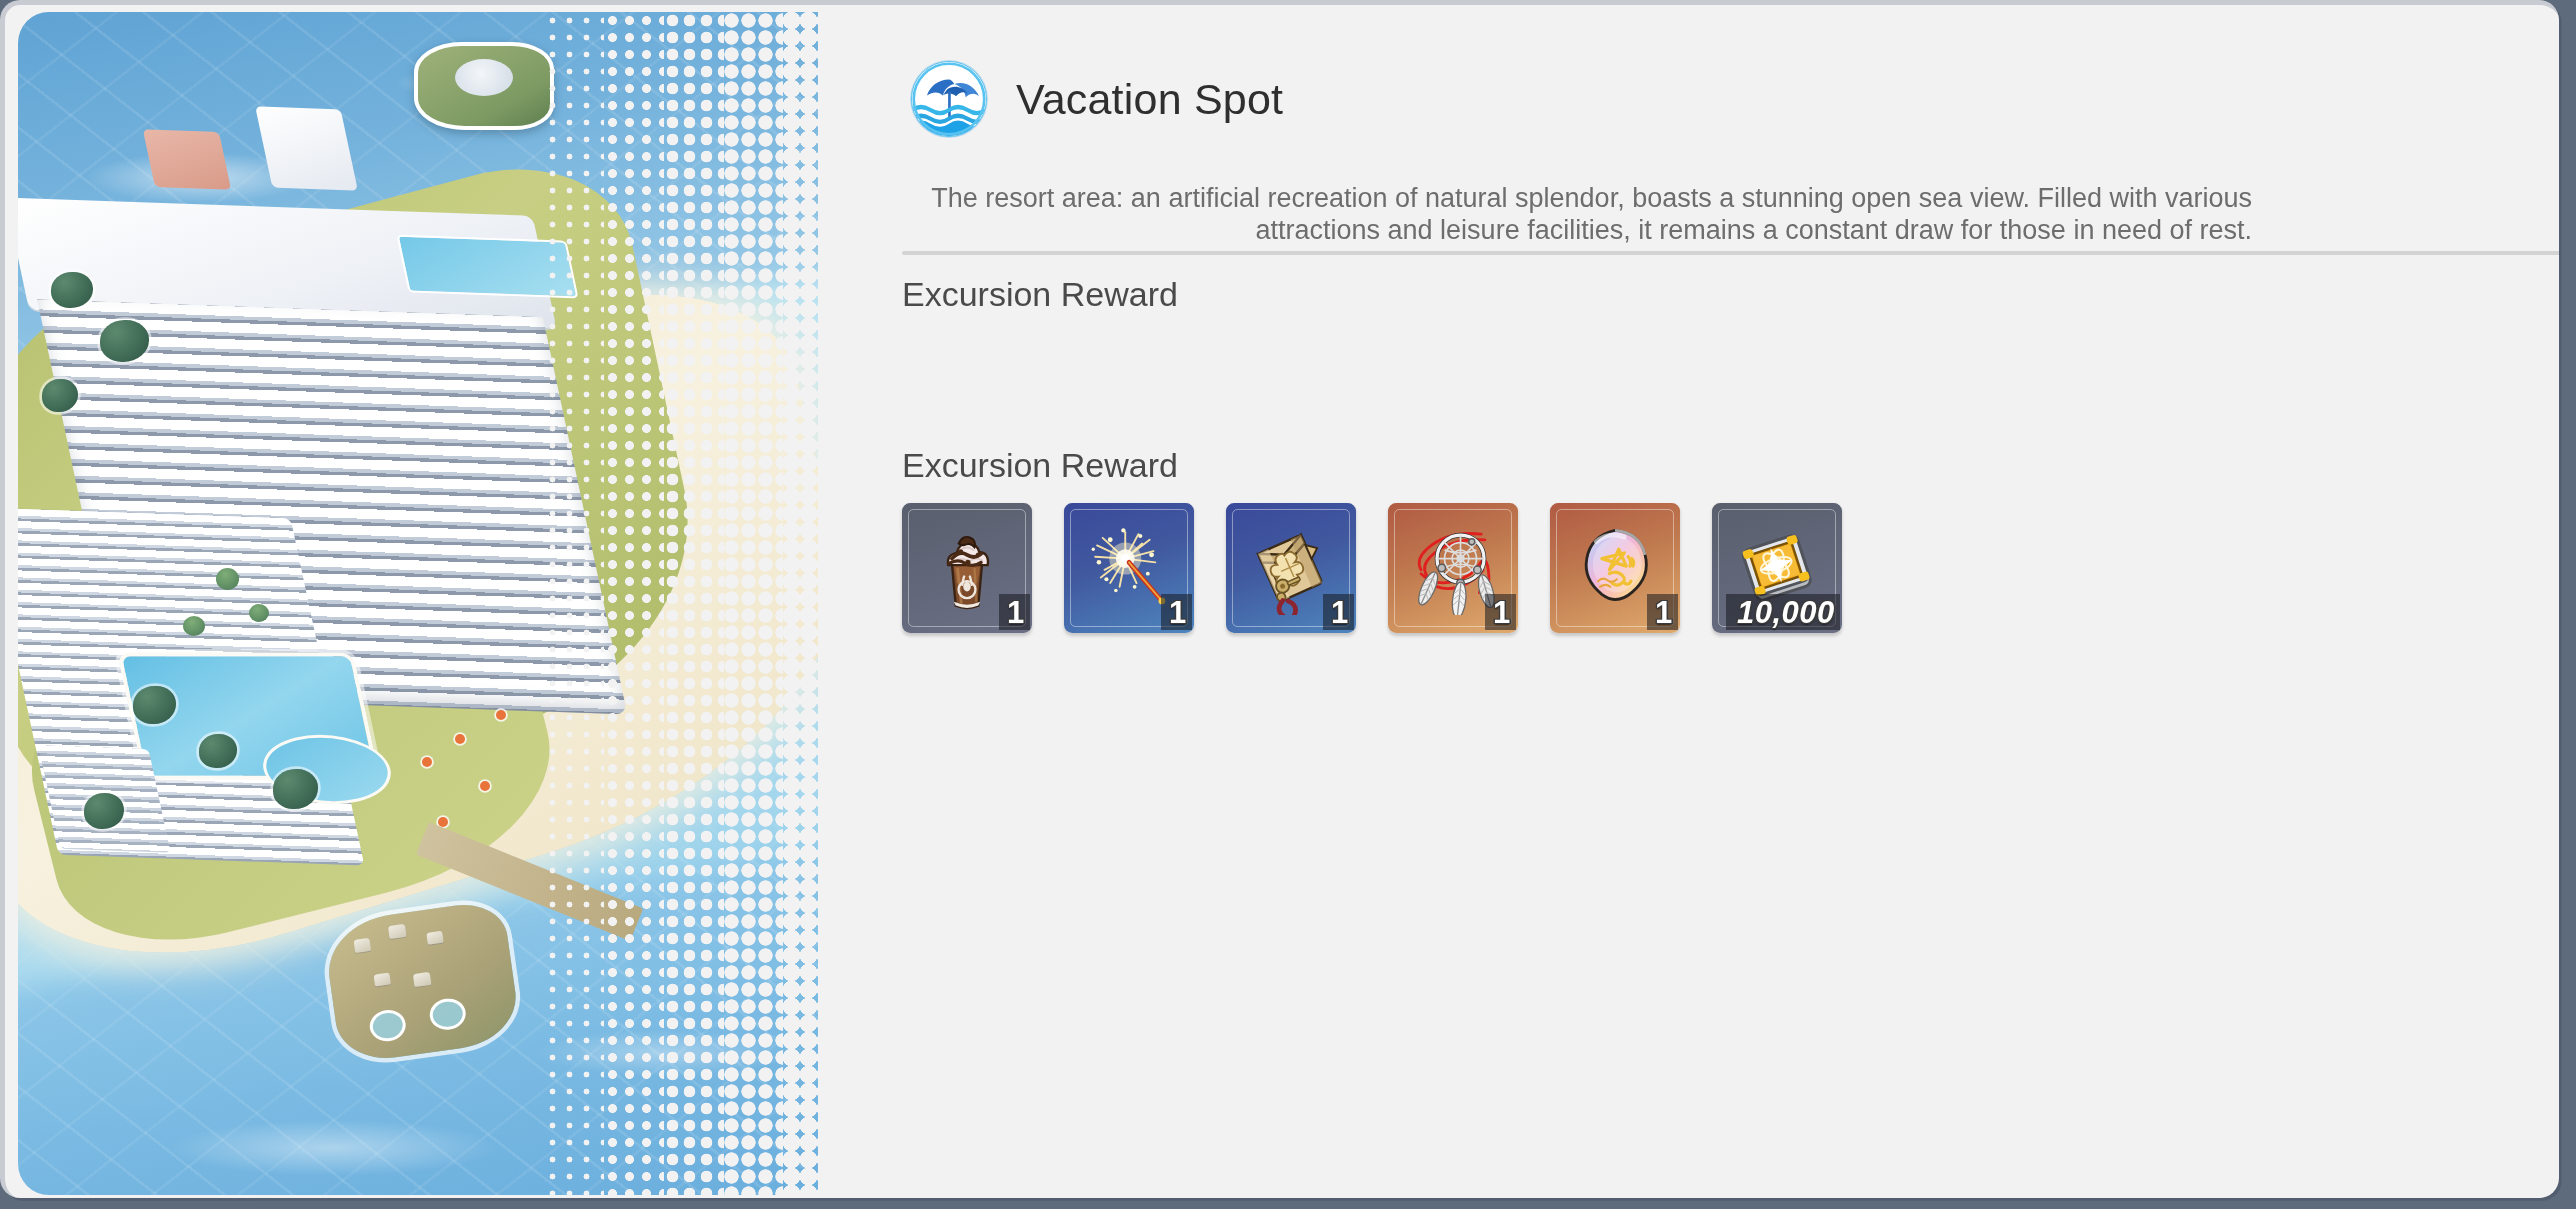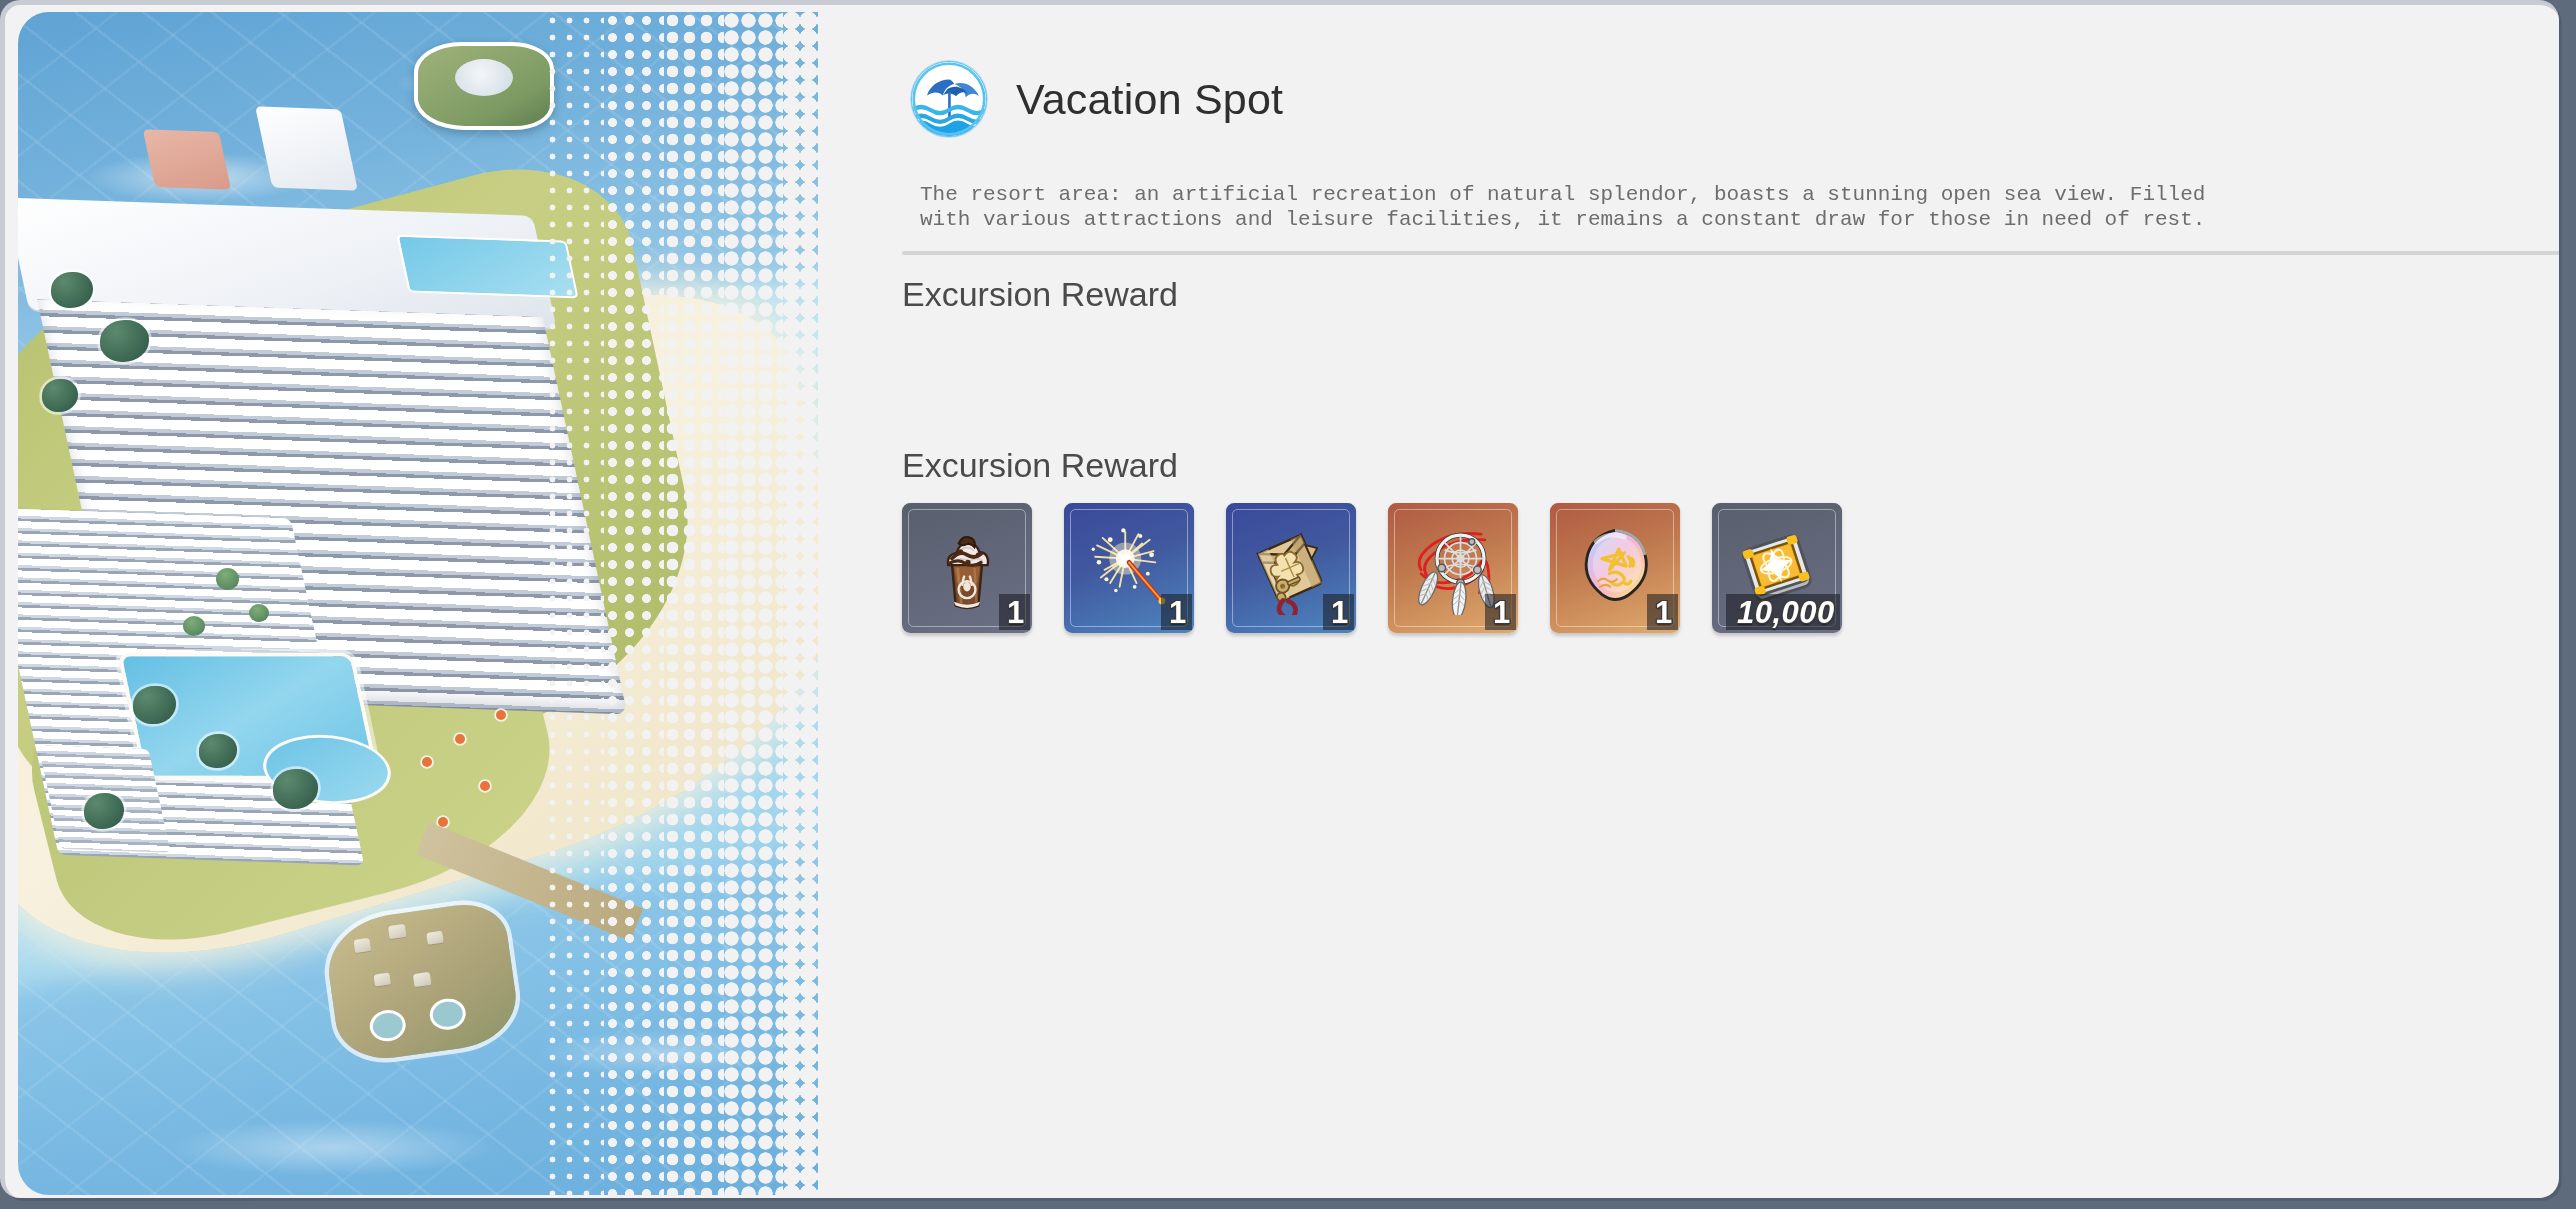--- a/index.html
+++ b/index.html
@@ -293,20 +293,21 @@
     background: #f2f2f2;
   }
 
   
   #content {
     position: absolute;
     left: 837px; top: 0;
     width: 1722px; height: 100%;
     background: transparent;
     padding: 0;
+    text-align: right;
   }
 
   #title-row {
     position: absolute;
     left: 69px; top: 56px;
     display: flex;
     align-items: center;
     gap: 29px;
   }
   #umbrella-badge {
@@ -326,24 +327,23 @@
     font-weight: 400;
     color: #2f2f2f;
     letter-spacing: 0.2px;
     white-space: nowrap;
   }
 
   #description {
     position: absolute;
     left: 78px; top: 178px;
     width: 1332px;
-    font-size: 21px;
+    font-size: 27px;
     line-height: 1.17;
     color: #6d6d6d;
-    font-family: Liberation Mono, monospace;
   }
 
   #divider {
     position: absolute;
     left: 60px; top: 246px;
     width: 1660px; height: 3.6px;
     background: #d4d4d4;
     border-radius: 1.8px;
   }
 

